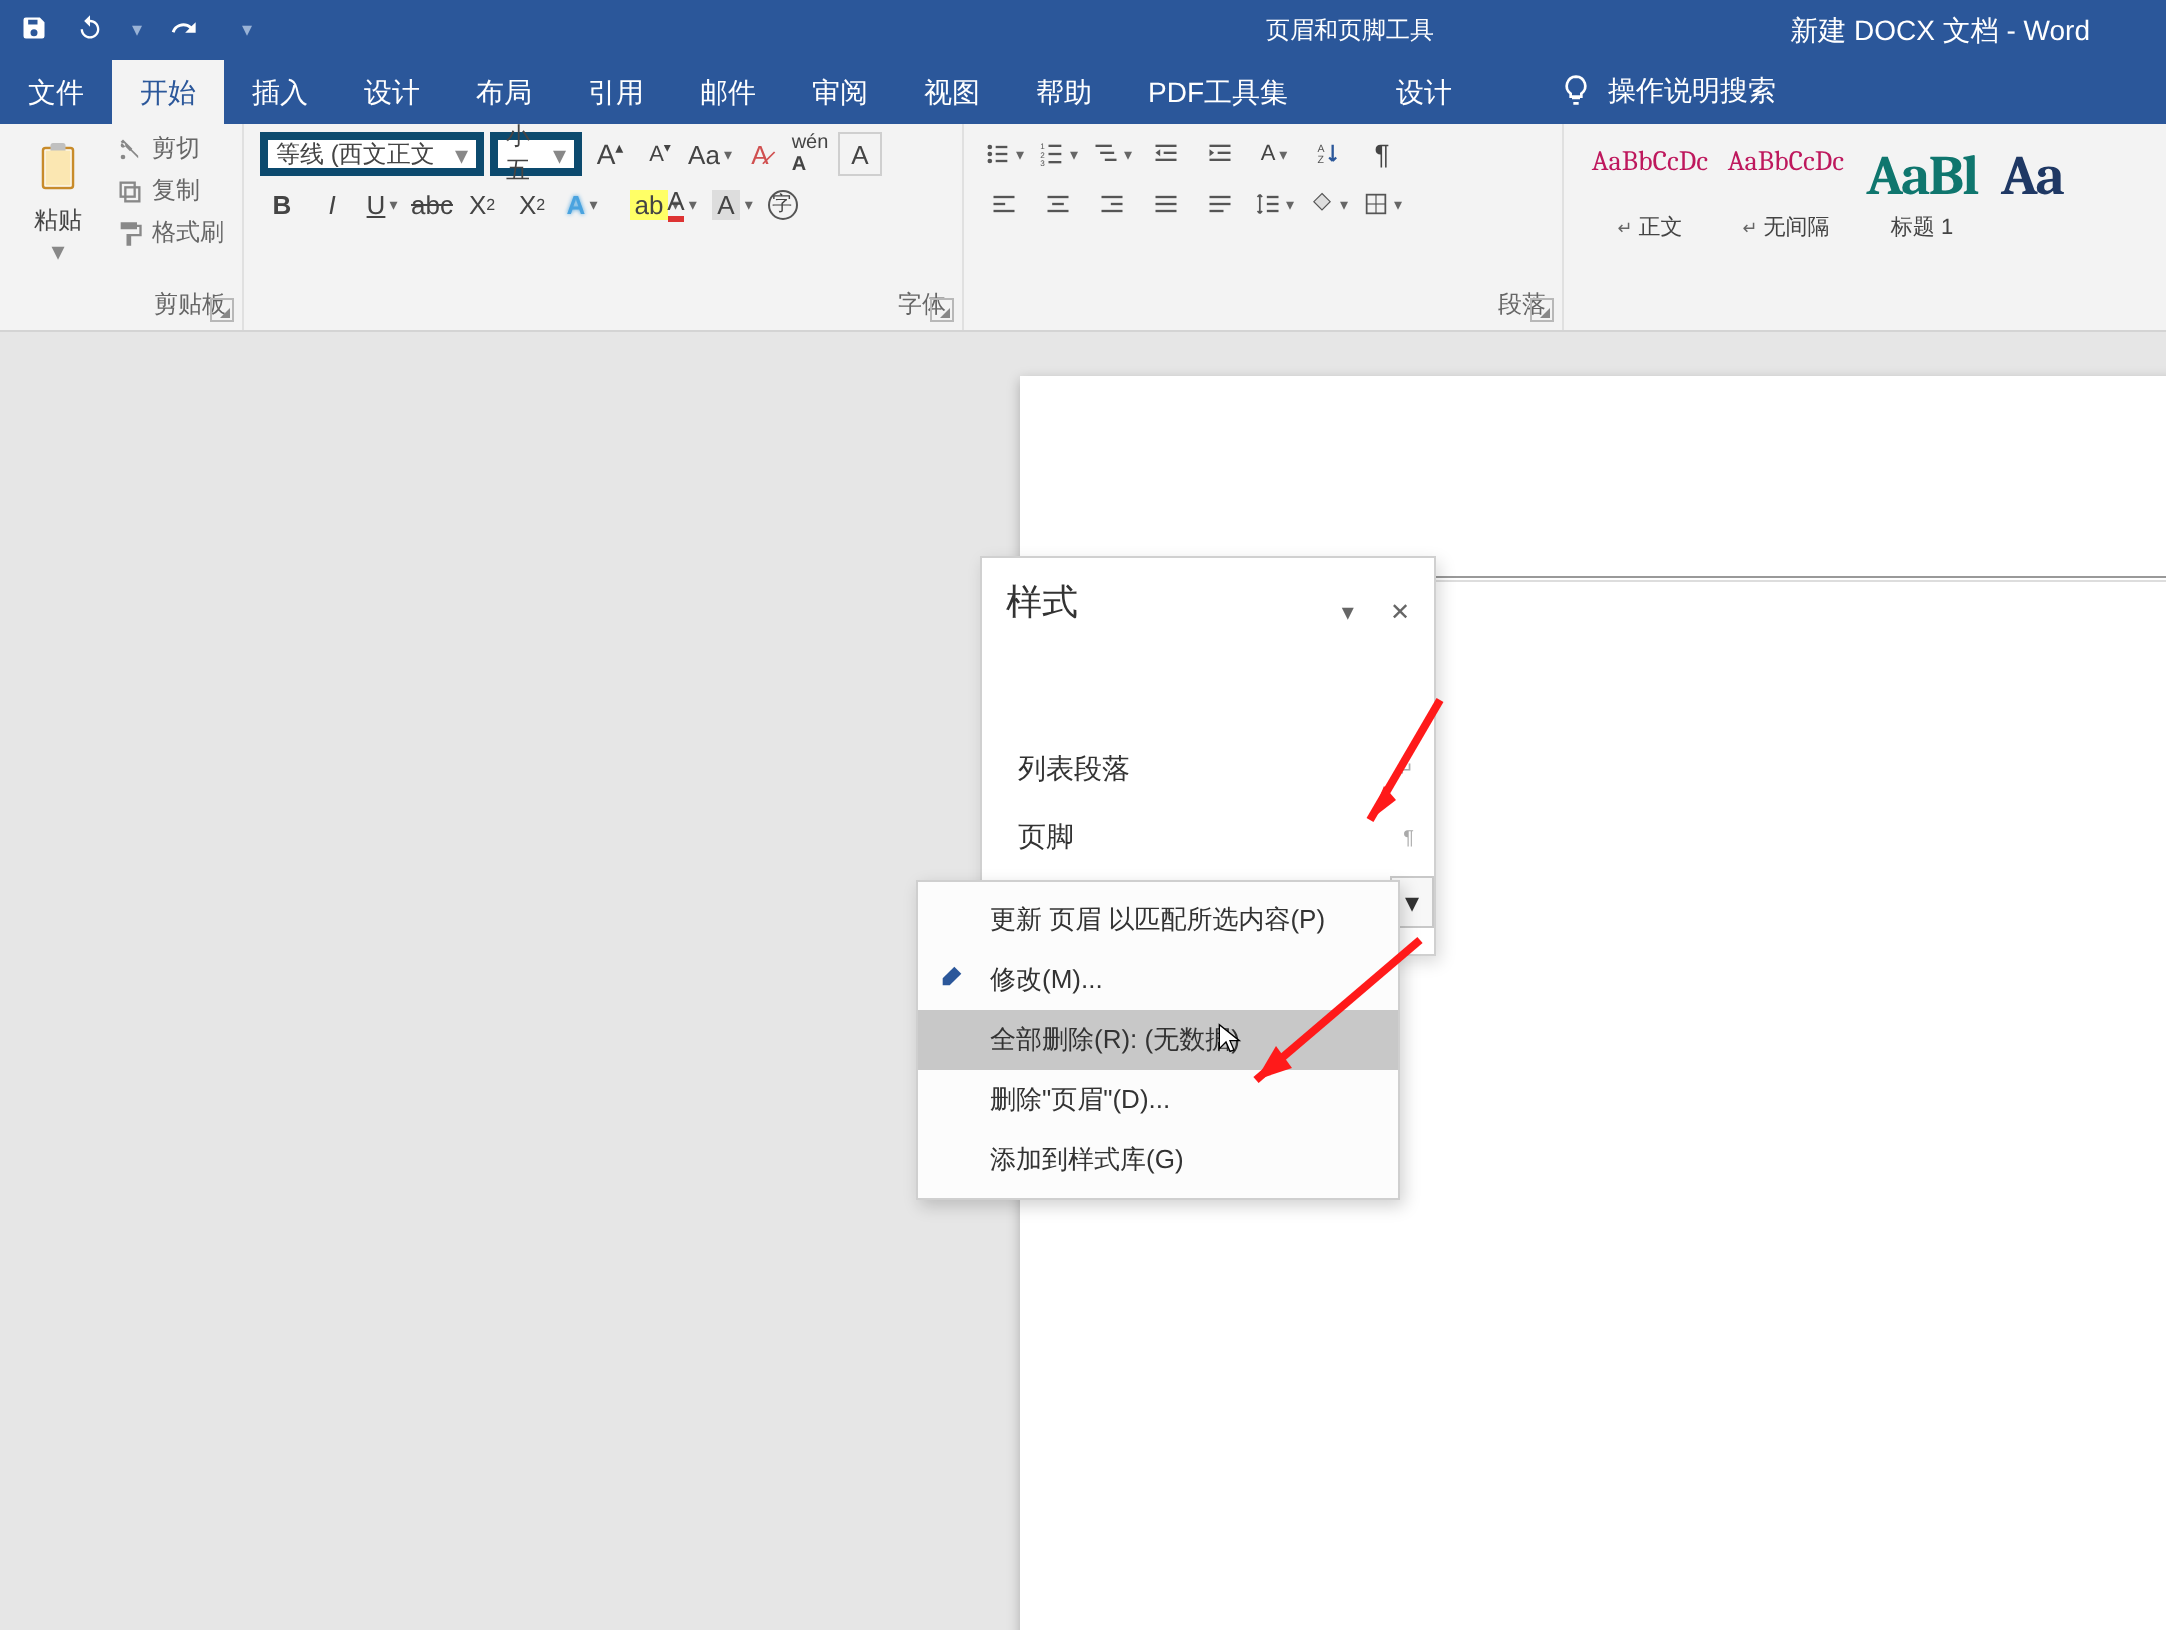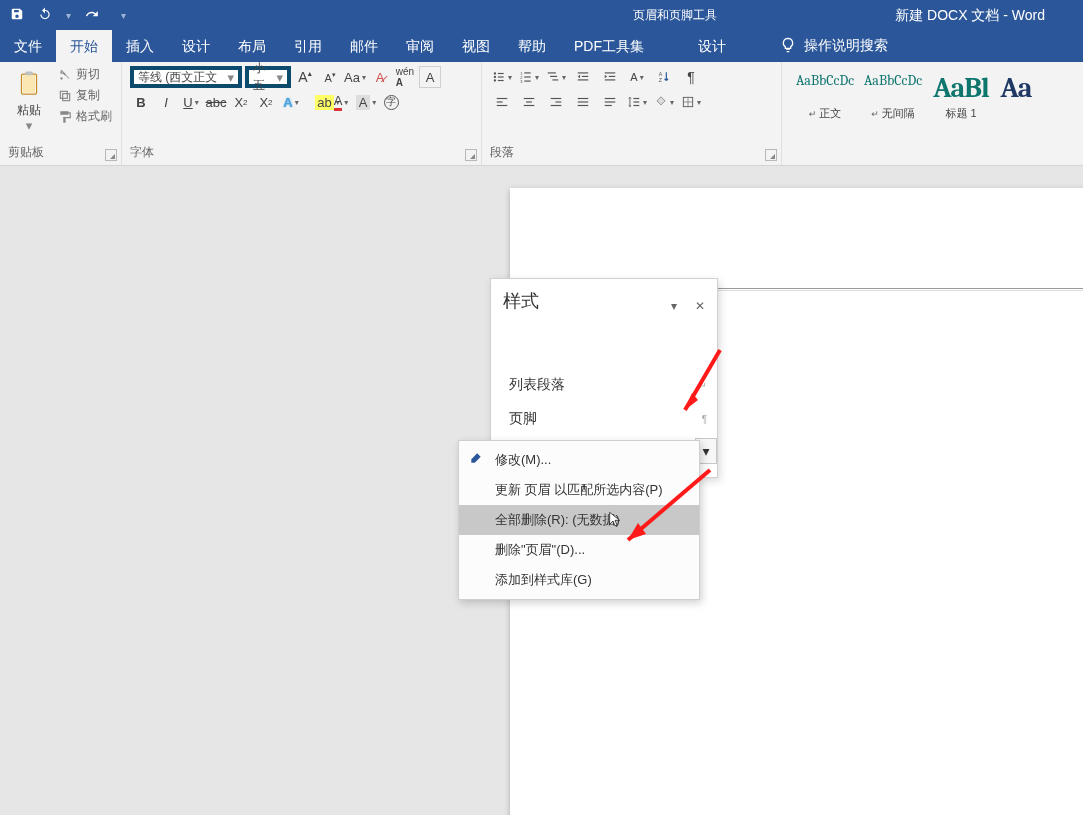--- a/index.html
+++ b/index.html
@@ -17,21 +17,21 @@
   .ribbon-tabs { height: 32px; background: #2b579a; display: flex; align-items: stretch; color:#fff; font-size:14px; }
   .ribbon-tabs .tab { padding: 0 14px; line-height:32px; cursor:pointer; position:relative;}
   .ribbon-tabs .tab.active { background:#f3f3f3; color:#2b579a; }
   .ribbon-tabs .spacer-design { margin-left: 16px; }
   .ribbon-tabs .help-area { display:flex; align-items:center; margin-left:40px; color:#fff; }
   .ribbon-tabs .help-area .bulb { margin-right:8px; }
 
   
   .ribbon { height: 104px; background: #f3f3f3; border-bottom: 1px solid #d4d4d4; display:flex; font-size:12px; color:#444; }
   .group { border-right:1px solid #e0e0e0; padding:4px 8px 2px 8px; display:flex; flex-direction:column; justify-content:space-between; position:relative;}
-  .group-title { text-align:left; font-size:12px; color:#666; padding-bottom:2px; }
+  .group-title { text-align:right; font-size:12px; color:#666; padding-bottom:2px; }
   .group .launcher { position:absolute; right:4px; bottom:4px; width:12px; height:12px; border:1px solid #b8b8b8; }
   .group .launcher::after { content:""; position:absolute; right:1px; bottom:1px; width:0; height:0; border-left:5px solid transparent; border-top:5px solid transparent; border-right:5px solid #888; border-bottom:5px solid #888; transform:scale(.5) translate(5px,5px);}
   
   
   .clipboard .top { display:flex; gap:8px;}
   .clipboard .paste { display:flex; flex-direction:column; align-items:center; width:42px;}
   .clipboard .paste .icon { width:30px; height:36px;}
   .clipboard .side { display:flex; flex-direction:column; gap:4px; font-size:12px; color:#666;}
   .clipboard .side div { display:flex; align-items:center; gap:4px;}
   .clipboard .side svg { width:14px; height:14px; fill:#888;}
@@ -46,21 +46,21 @@
   .dd::after{ content:"▾"; font-size:8px; color:#666; margin-left:2px;}
 
   
   .para-group .row { display:flex; align-items:center; gap:3px; margin-bottom:3px;}
   .para-group .btn { width:24px; }
 
   
   .styles-group { display:flex; flex-direction:column; justify-content:space-between;}
   .gallery { display:flex; gap:2px; padding:2px;}
   .style-tile { width:66px; height:56px; border:1px solid transparent; padding:4px 2px 2px 2px; text-align:center; display:flex; flex-direction:column; justify-content:space-between;}
-  .style-tile .preview { font-family: Cambria, Georgia, serif; color:#0f766e; font-size:14px; line-height:1.1;}
+  .style-tile .preview { font-family: Cambria, Georgia, serif; color:#be185d; font-size:14px; line-height:1.1;}
   .style-tile .preview.large { font-size:28px; font-weight:bold; color:#0f766e; letter-spacing:-1px;}
   .style-tile .name { font-size:11px; color:#444;}
   .style-tile .name .pin { font-size:9px; color:#666;}
 
   .styles-group { min-width:280px;}
   .style-truncate { width:40px; overflow:hidden;}
 
   
   .canvas-area { position:absolute; left:0; top:166px; right:0; bottom:0; background:#e6e6e6;}
   .page { position:absolute; left:510px; top:22px; width:620px; height:760px; background:#fff; box-shadow:0 2px 6px rgba(0,0,0,.25);}
@@ -408,27 +408,27 @@
         <span class="pmark">¶</span>
     </div>
     <div class="entry selected">
       <span class="box"><span>页眉</span></span>
       <span class="dd-out">▾</span>
     </div>
   </div>
 </div>
 
 <div class="ctx-menu">
+  <div class="item">更新 页眉 以匹配所选内容(P)</div>
   <div class="item">
     <span class="icon-slot"><svg viewBox="0 0 24 24" width="14" height="14">
           <path d="M14 4l6 6-10 10H4v-6L14 4z" fill="#2b579a"></path>
         </svg></span>
     <span>修改(M)...</span>
   </div>
-  <div class="item">更新 页眉 以匹配所选内容(P)</div>
   <div class="item highlight">
     <span>全部删除(R): (无数据)</span>
     <svg class="cursor" style="left:148px; top:4px;" viewBox="0 0 24 24">
         <path d="M4 2l0 18 5-5 3 7 3-1-3-7 7 0z" fill="#fff" stroke="#000" stroke-width="1"></path>
       </svg>
   </div>
   <div class="item">删除"页眉"(D)...</div>
   <div class="item">添加到样式库(G)</div>
 </div>
 

